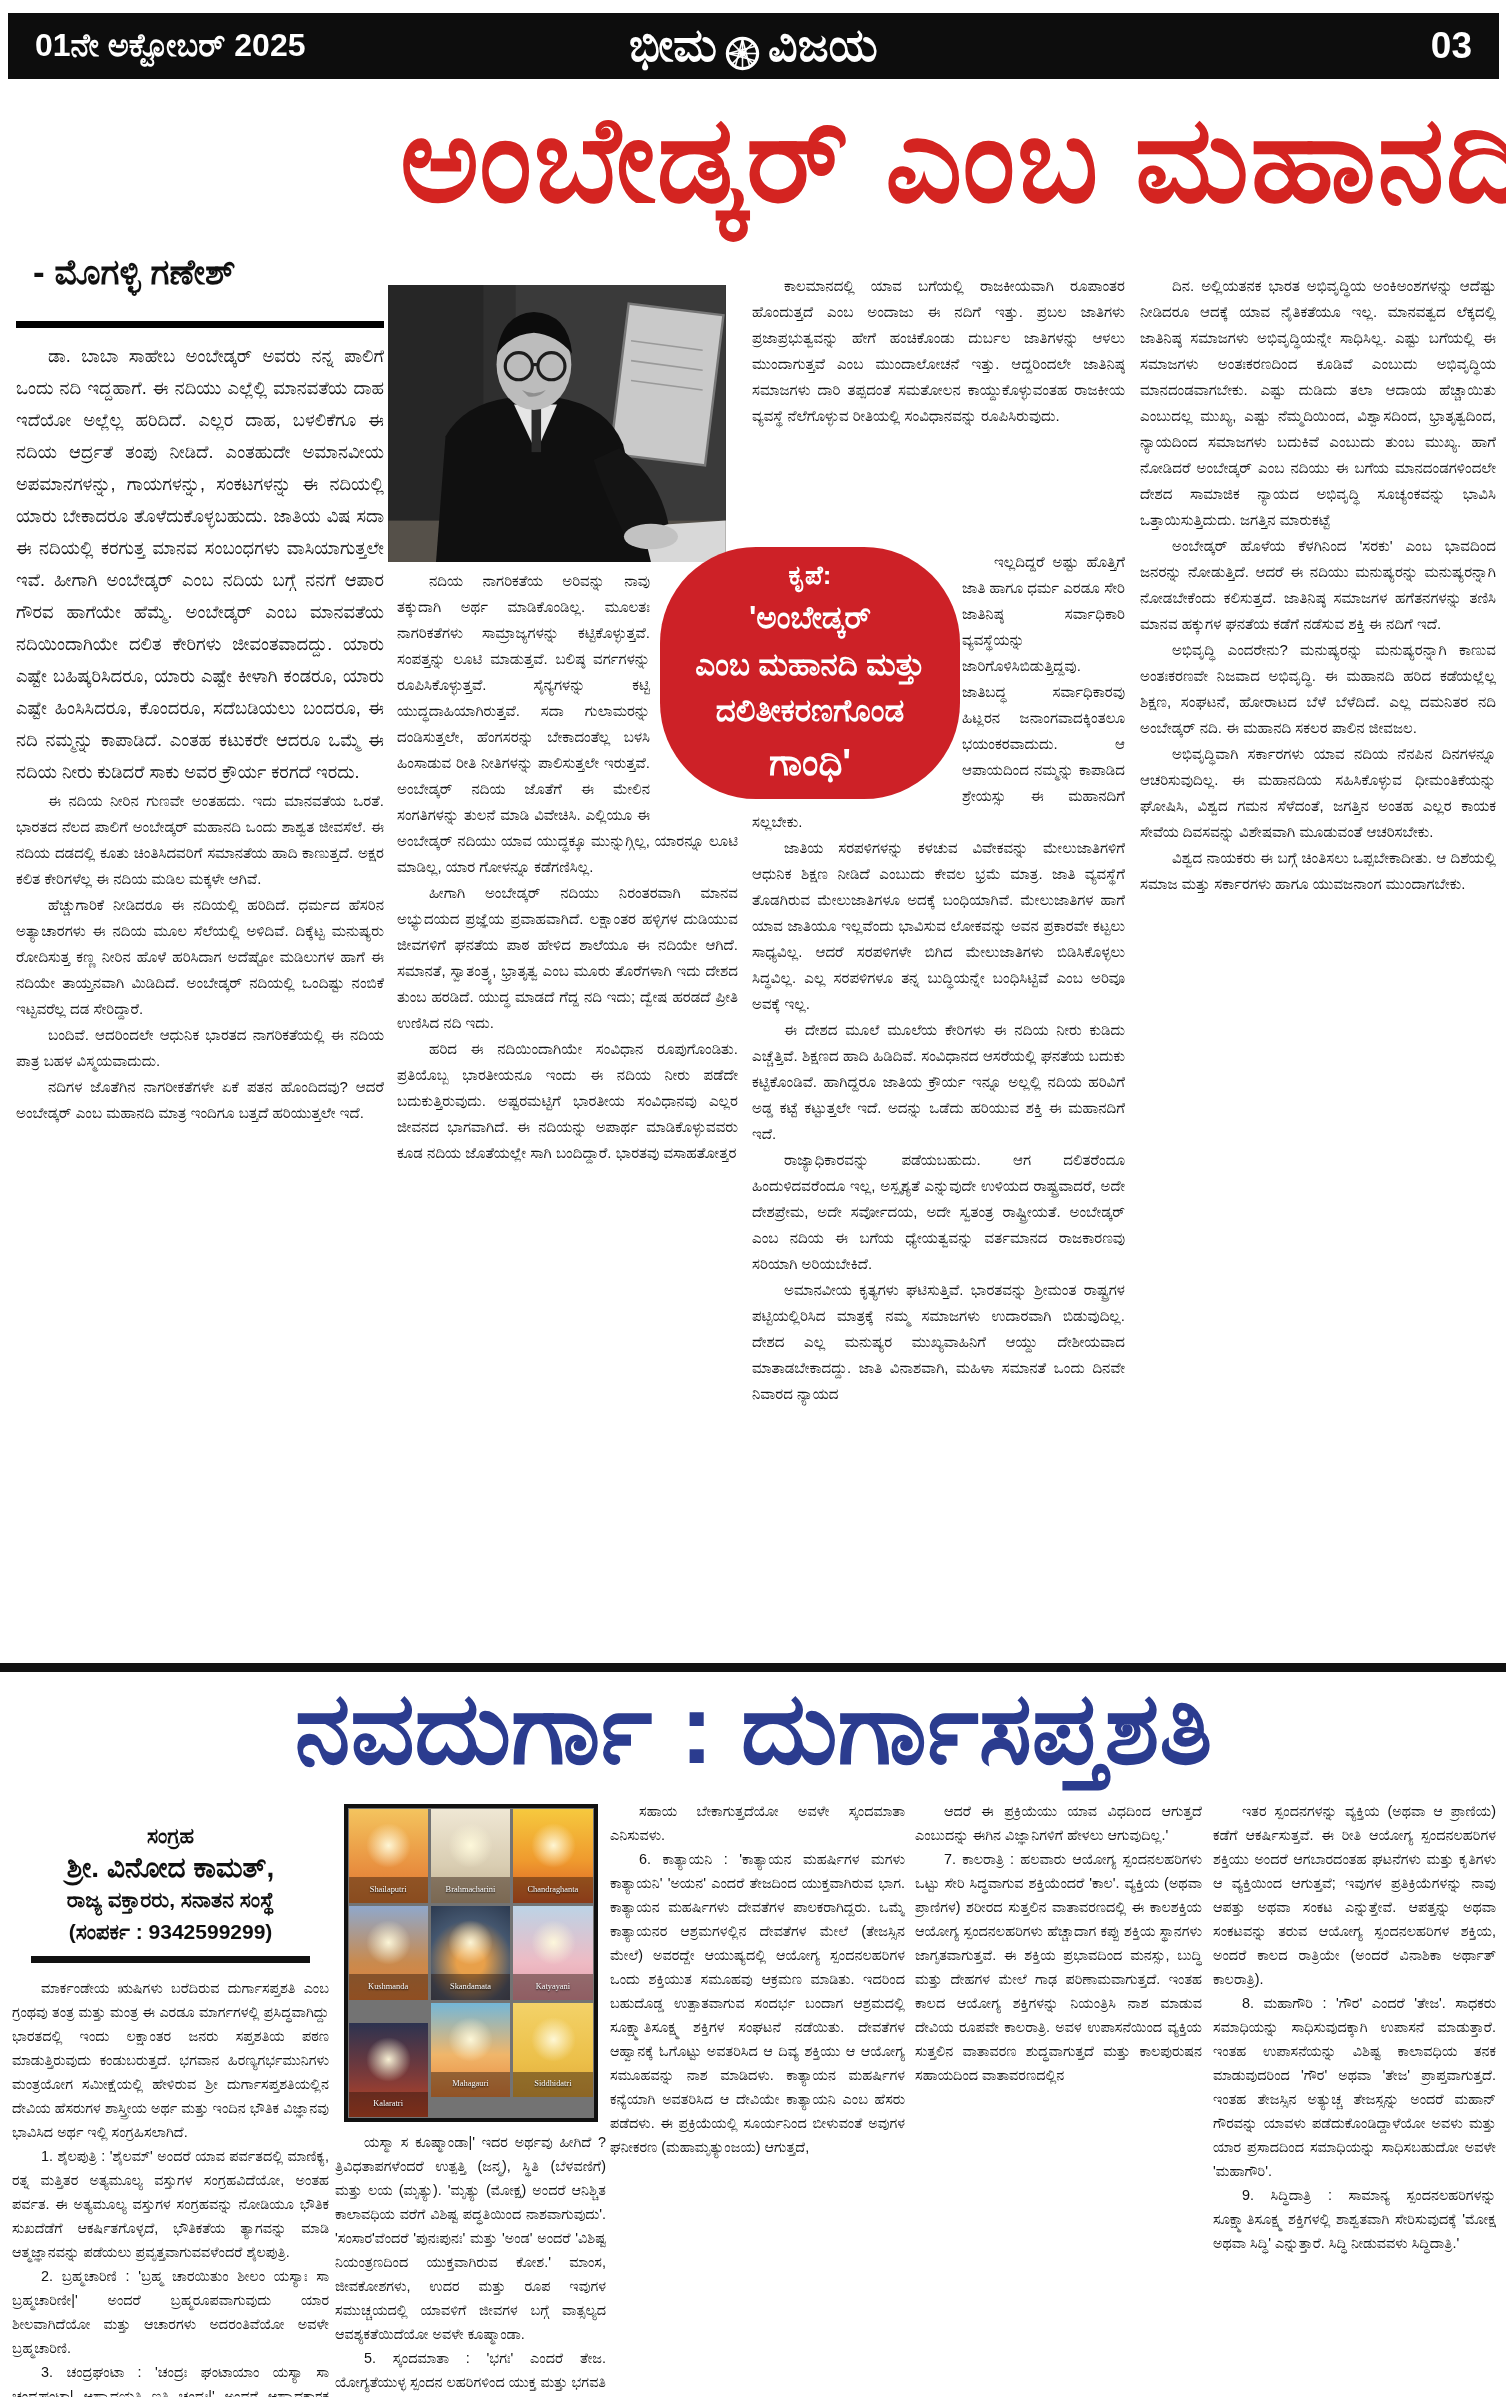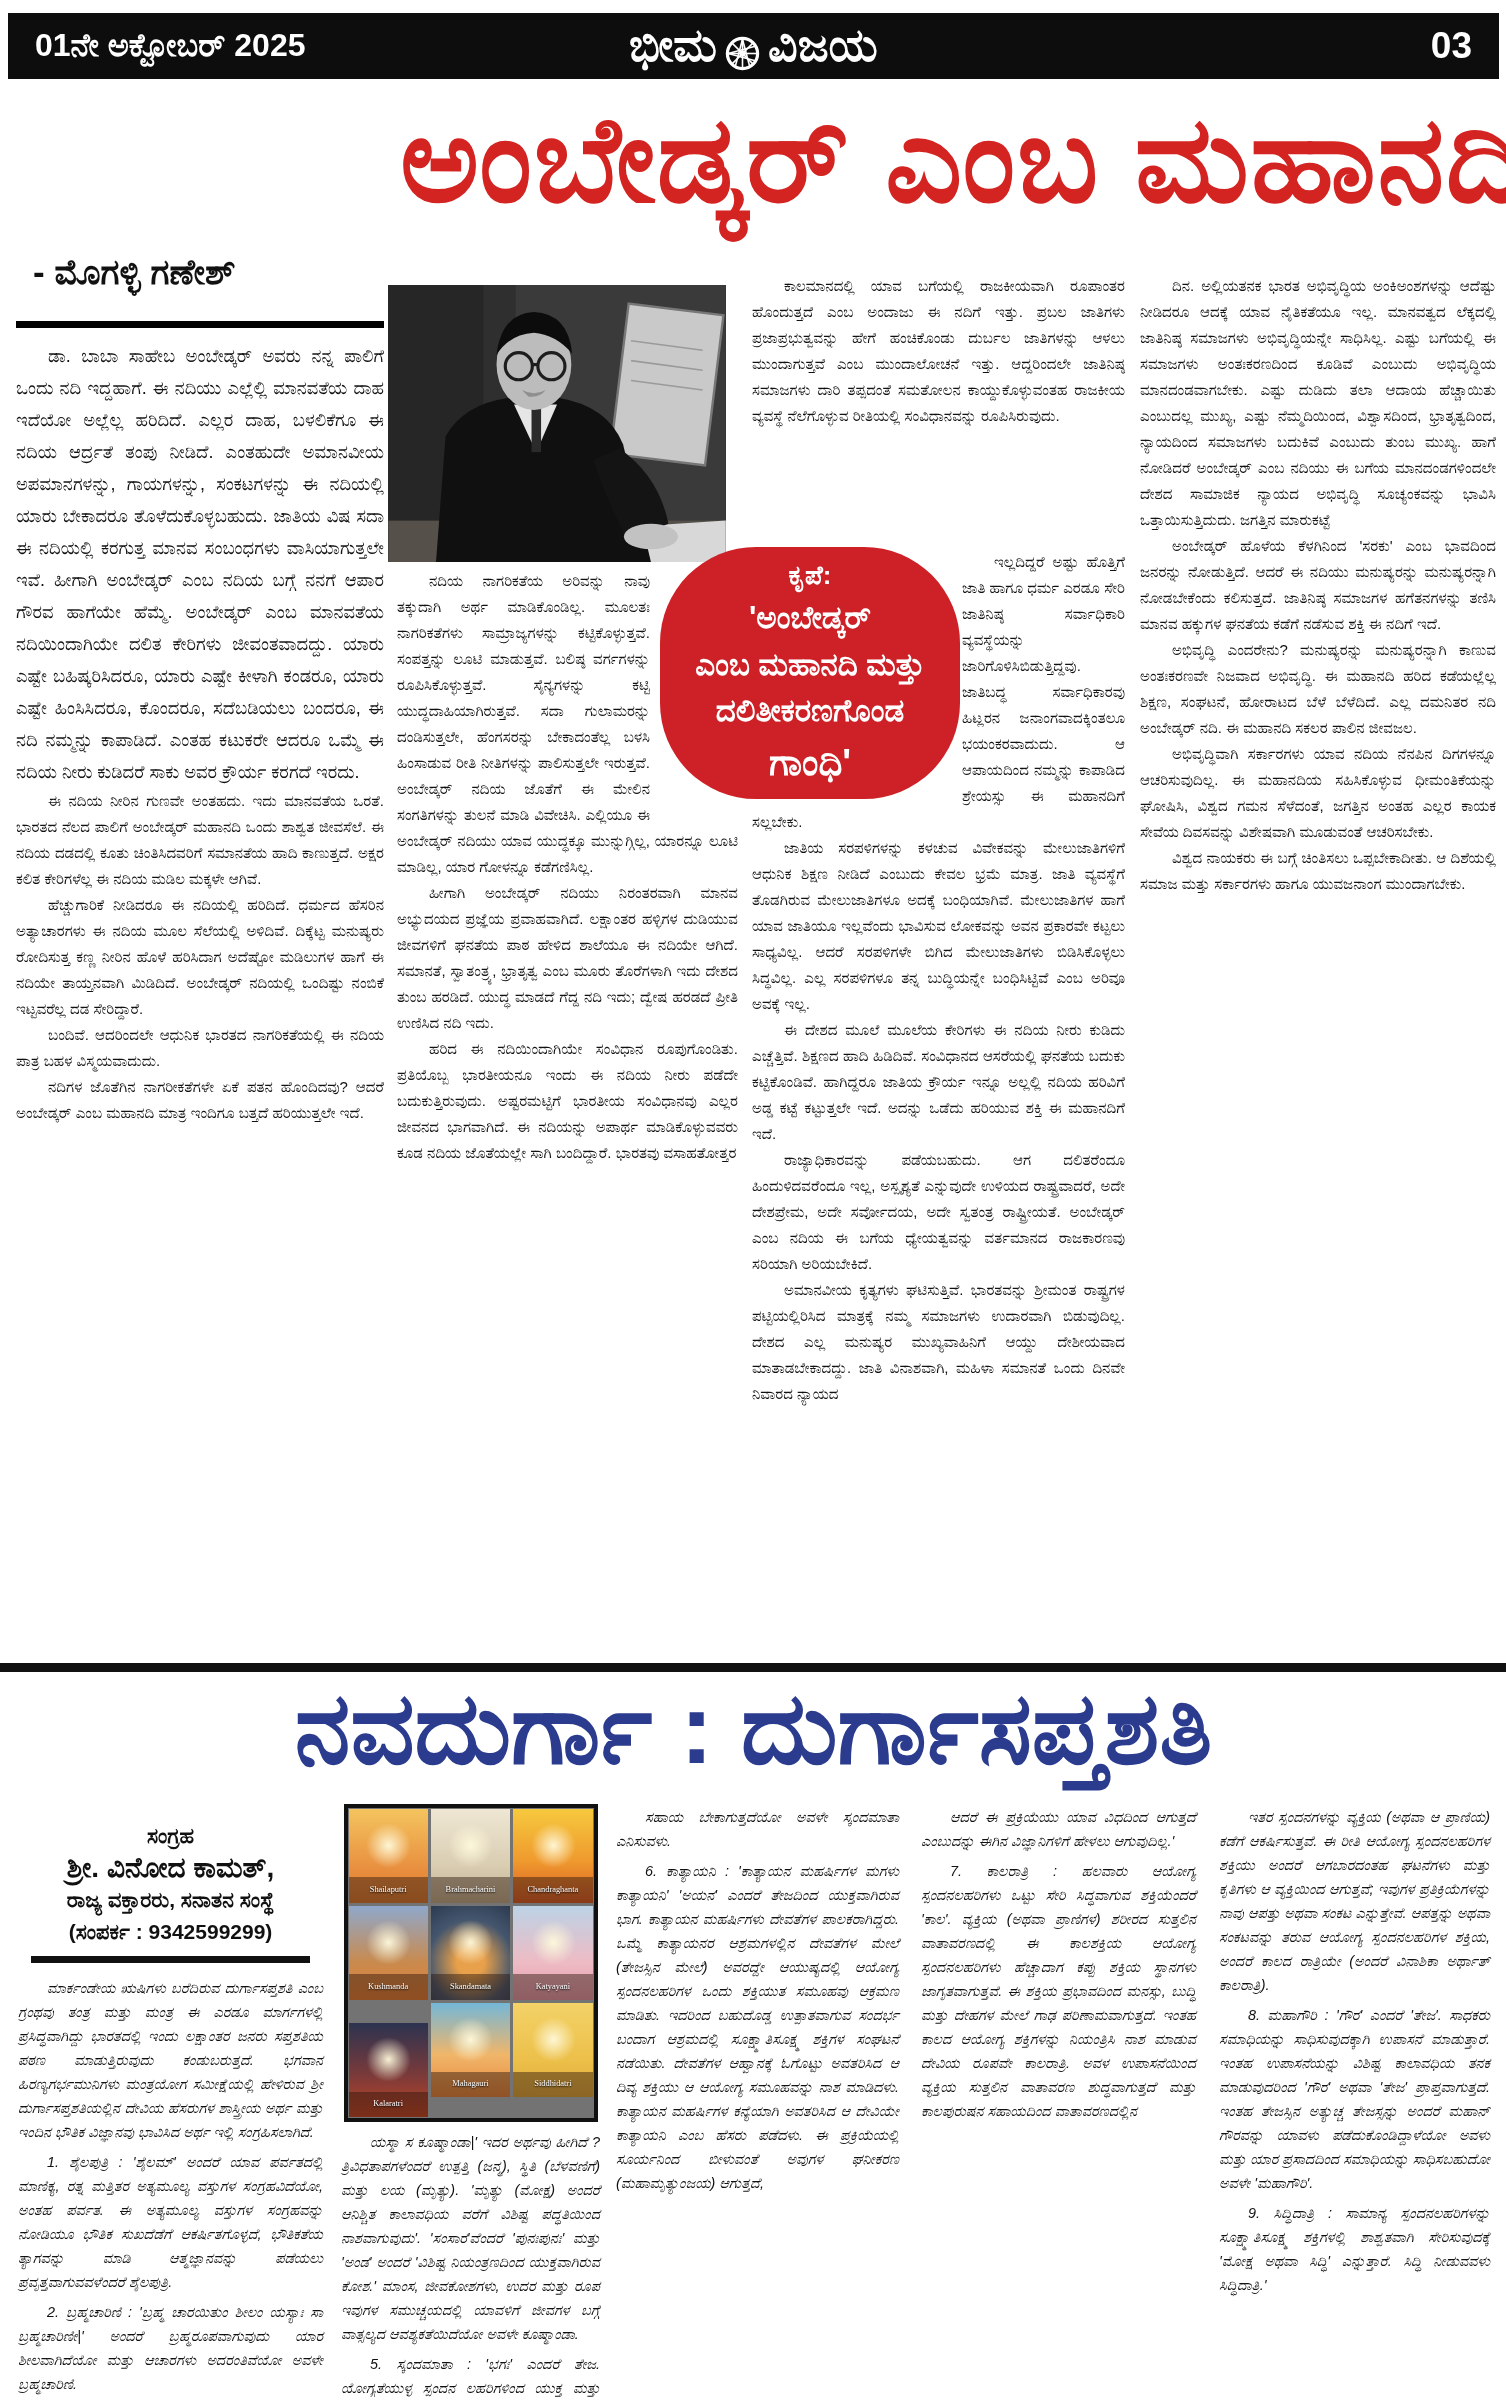--- a/index.html
+++ b/index.html
@@ -36,21 +36,21 @@
   .callout div{white-space:nowrap;}
   .callout div:nth-child(1){font-size:26px;}
   .callout div:nth-child(2),.callout div:nth-child(3),.callout div:nth-child(4){font-size:31px;}
   .callout div:nth-child(5){font-size:37px;}
   
   .big-divider{position:absolute;left:0px;top:1663px;width:1507px;height:8.8px;background:#111;}
   
   .a2-headline{position:absolute;left:0;top:1668px;width:1507px;text-align:center;color:#2b3c8f;
     font-size:100px;font-weight:bold;line-height:1.2;white-space:nowrap;}
   .bcol{position:absolute;top:1799px;height:598px;overflow:hidden;text-align:justify;font-size:14.4px;line-height:24px;}
-  .bcol p{margin:6px;text-indent:29px;font-style:italic;}
+  .bcol p{margin:0;text-indent:29px;}
   .col-a2-1{left:12px;width:317px;}
   .col-a2-2{left:335px;width:271px;}
   .col-a2-3{left:610px;width:295px;}
   .col-a2-4{left:915px;width:287px;}
   .col-a2-5{left:1213px;width:283px;}
   .author-box{text-align:center;font-weight:bold;padding-top:21px;}
   .author-box .line{font-size:21px;line-height:32px;text-indent:0;}
   .author-box .line:nth-child(2){font-size:28px;}
   .author-rule{width:88%;height:7.2px;background:#111;margin:8px auto 12.8px;}
   
@@ -153,21 +153,21 @@
       <p>ಕಾಲಮಾನದಲ್ಲಿ ಯಾವ ಬಗೆಯಲ್ಲಿ ರಾಜಕೀಯವಾಗಿ ರೂಪಾಂತರ ಹೊಂದುತ್ತದೆ ಎಂಬ ಅಂದಾಜು ಈ ನದಿಗೆ ಇತ್ತು. ಪ್ರಬಲ ಜಾತಿಗಳು ಪ್ರಜಾಪ್ರಭುತ್ವವನ್ನು ಹೇಗೆ ಹಂಚಿಕೊಂಡು ದುರ್ಬಲ ಜಾತಿಗಳನ್ನು ಆಳಲು ಮುಂದಾಗುತ್ತವೆ ಎಂಬ ಮುಂದಾಲೋಚನೆ ಇತ್ತು. ಆದ್ದರಿಂದಲೇ ಜಾತಿನಿಷ್ಠ ಸಮಾಜಗಳು ದಾರಿ ತಪ್ಪದಂತೆ ಸಮತೋಲನ ಕಾಯ್ದುಕೊಳ್ಳುವಂತಹ ರಾಜಕೀಯ ವ್ಯವಸ್ಥೆ ನೆಲೆಗೊಳ್ಳುವ ರೀತಿಯಲ್ಲಿ ಸಂವಿಧಾನವನ್ನು ರೂಪಿಸಿರುವುದು.</p>
     </div>
   <div class="col col-a1-3b">
     <div class="spacer-left"></div>
     <div style="display:contents"><p>ಇಲ್ಲದಿದ್ದರೆ ಅಷ್ಟು ಹೊತ್ತಿಗೆ ಜಾತಿ ಹಾಗೂ ಧರ್ಮ ಎರಡೂ ಸೇರಿ ಜಾತಿನಿಷ್ಠ ಸರ್ವಾಧಿಕಾರಿ ವ್ಯವಸ್ಥೆಯನ್ನು ಜಾರಿಗೊಳಿಸಿಬಿಡುತ್ತಿದ್ದವು. ಜಾತಿಬದ್ಧ ಸರ್ವಾಧಿಕಾರವು ಹಿಟ್ಲರನ ಜನಾಂಗವಾದಕ್ಕಿಂತಲೂ ಭಯಂಕರವಾದುದು. ಆ ಆಪಾಯದಿಂದ ನಮ್ಮನ್ನು ಕಾಪಾಡಿದ ಶ್ರೇಯಸ್ಸು ಈ ಮಹಾನದಿಗೆ ಸಲ್ಲಬೇಕು.</p><p>ಜಾತಿಯ ಸರಪಳಿಗಳನ್ನು ಕಳಚುವ ವಿವೇಕವನ್ನು ಮೇಲುಜಾತಿಗಳಿಗೆ ಆಧುನಿಕ ಶಿಕ್ಷಣ ನೀಡಿದೆ ಎಂಬುದು ಕೇವಲ ಭ್ರಮೆ ಮಾತ್ರ. ಜಾತಿ ವ್ಯವಸ್ಥೆಗೆ ತೊಡಗಿರುವ ಮೇಲುಜಾತಿಗಳೂ ಅದಕ್ಕೆ ಬಂಧಿಯಾಗಿವೆ. ಮೇಲುಜಾತಿಗಳ ಹಾಗೆ ಯಾವ ಜಾತಿಯೂ ಇಲ್ಲವೆಂದು ಭಾವಿಸುವ ಲೋಕವನ್ನು ಅವನ ಪ್ರಕಾರವೇ ಕಟ್ಟಲು ಸಾಧ್ಯವಿಲ್ಲ. ಆದರೆ ಸರಪಳಿಗಳೇ ಬಿಗಿದ ಮೇಲುಜಾತಿಗಳು ಬಿಡಿಸಿಕೊಳ್ಳಲು ಸಿದ್ಧವಿಲ್ಲ. ಎಲ್ಲ ಸರಪಳಿಗಳೂ ತನ್ನ ಬುದ್ಧಿಯನ್ನೇ ಬಂಧಿಸಿಟ್ಟಿವೆ ಎಂಬ ಅರಿವೂ ಅವಕ್ಕೆ ಇಲ್ಲ.</p><p>ಈ ದೇಶದ ಮೂಲೆ ಮೂಲೆಯ ಕೇರಿಗಳು ಈ ನದಿಯ ನೀರು ಕುಡಿದು ಎಚ್ಚೆತ್ತಿವೆ. ಶಿಕ್ಷಣದ ಹಾದಿ ಹಿಡಿದಿವೆ. ಸಂವಿಧಾನದ ಆಸರೆಯಲ್ಲಿ ಘನತೆಯ ಬದುಕು ಕಟ್ಟಿಕೊಂಡಿವೆ. ಹಾಗಿದ್ದರೂ ಜಾತಿಯ ಕ್ರೌರ್ಯ ಇನ್ನೂ ಅಲ್ಲಲ್ಲಿ ನದಿಯ ಹರಿವಿಗೆ ಅಡ್ಡ ಕಟ್ಟೆ ಕಟ್ಟುತ್ತಲೇ ಇದೆ. ಅದನ್ನು ಒಡೆದು ಹರಿಯುವ ಶಕ್ತಿ ಈ ಮಹಾನದಿಗೆ ಇದೆ.</p><p>ರಾಜ್ಯಾಧಿಕಾರವನ್ನು ಪಡೆಯಬಹುದು. ಆಗ ದಲಿತರೆಂದೂ ಹಿಂದುಳಿದವರೆಂದೂ ಇಲ್ಲ, ಅಸ್ಪೃಶ್ಯತೆ ಎನ್ನುವುದೇ ಉಳಿಯದ ರಾಷ್ಟ್ರವಾದರೆ, ಅದೇ ದೇಶಪ್ರೇಮ, ಅದೇ ಸರ್ವೋದಯ, ಅದೇ ಸ್ವತಂತ್ರ ರಾಷ್ಟ್ರೀಯತೆ. ಅಂಬೇಡ್ಕರ್ ಎಂಬ ನದಿಯ ಈ ಬಗೆಯ ಧ್ಯೇಯತ್ವವನ್ನು ವರ್ತಮಾನದ ರಾಜಕಾರಣವು ಸರಿಯಾಗಿ ಅರಿಯಬೇಕಿದೆ.</p><p>ಅಮಾನವೀಯ ಕೃತ್ಯಗಳು ಘಟಿಸುತ್ತಿವೆ. ಭಾರತವನ್ನು ಶ್ರೀಮಂತ ರಾಷ್ಟ್ರಗಳ ಪಟ್ಟಿಯಲ್ಲಿರಿಸಿದ ಮಾತ್ರಕ್ಕೆ ನಮ್ಮ ಸಮಾಜಗಳು ಉದಾರವಾಗಿ ಬಿಡುವುದಿಲ್ಲ. ದೇಶದ ಎಲ್ಲ ಮನುಷ್ಯರ ಮುಖ್ಯವಾಹಿನಿಗೆ ಆಯ್ದು ದೇಶೀಯವಾದ ಮಾತಾಡಬೇಕಾದದ್ದು. ಜಾತಿ ವಿನಾಶವಾಗಿ, ಮಹಿಳಾ ಸಮಾನತೆ ಒಂದು ದಿನವೇ ನಿವಾರದ ನ್ಯಾಯದ</p></div>
   </div>
   <div class="col col-a1-4">
       <p>ದಿನ. ಅಲ್ಲಿಯತನಕ ಭಾರತ ಅಭಿವೃದ್ಧಿಯ ಅಂಕಿಅಂಶಗಳನ್ನು ಆದೆಷ್ಟು ನೀಡಿದರೂ ಆದಕ್ಕೆ ಯಾವ ನೈತಿಕತೆಯೂ ಇಲ್ಲ. ಮಾನವತ್ವದ ಲೆಕ್ಕದಲ್ಲಿ ಜಾತಿನಿಷ್ಠ ಸಮಾಜಗಳು ಅಭಿವೃದ್ಧಿಯನ್ನೇ ಸಾಧಿಸಿಲ್ಲ. ಎಷ್ಟು ಬಗೆಯಲ್ಲಿ ಈ ಸಮಾಜಗಳು ಅಂತಃಕರಣದಿಂದ ಕೂಡಿವೆ ಎಂಬುದು ಅಭಿವೃದ್ಧಿಯ ಮಾನದಂಡವಾಗಬೇಕು. ಎಷ್ಟು ದುಡಿದು ತಲಾ ಆದಾಯ ಹೆಚ್ಚಾಯಿತು ಎಂಬುದಲ್ಲ ಮುಖ್ಯ, ಎಷ್ಟು ನೆಮ್ಮದಿಯಿಂದ, ವಿಶ್ವಾಸದಿಂದ, ಭ್ರಾತೃತ್ವದಿಂದ, ನ್ಯಾಯದಿಂದ ಸಮಾಜಗಳು ಬದುಕಿವೆ ಎಂಬುದು ತುಂಬ ಮುಖ್ಯ. ಹಾಗೆ ನೋಡಿದರೆ ಅಂಬೇಡ್ಕರ್ ಎಂಬ ನದಿಯು ಈ ಬಗೆಯ ಮಾನದಂಡಗಳಿಂದಲೇ ದೇಶದ ಸಾಮಾಜಿಕ ನ್ಯಾಯದ ಅಭಿವೃದ್ಧಿ ಸೂಚ್ಯಂಕವನ್ನು ಭಾವಿಸಿ ಒತ್ತಾಯಿಸುತ್ತಿದುದು. ಜಗತ್ತಿನ ಮಾರುಕಟ್ಟೆ</p>
       <p>ಅಂಬೇಡ್ಕರ್ ಹೊಳೆಯ ಕೆಳಗಿನಿಂದ 'ಸರಕು' ಎಂಬ ಭಾವದಿಂದ ಜನರನ್ನು ನೋಡುತ್ತಿದೆ. ಆದರೆ ಈ ನದಿಯು ಮನುಷ್ಯರನ್ನು ಮನುಷ್ಯರನ್ನಾಗಿ ನೋಡಬೇಕೆಂದು ಕಲಿಸುತ್ತದೆ. ಜಾತಿನಿಷ್ಠ ಸಮಾಜಗಳ ಹಗೆತನಗಳನ್ನು ತಣಿಸಿ ಮಾನವ ಹಕ್ಕುಗಳ ಘನತೆಯ ಕಡೆಗೆ ನಡೆಸುವ ಶಕ್ತಿ ಈ ನದಿಗೆ ಇದೆ.</p>
       <p>ಅಭಿವೃದ್ಧಿ ಎಂದರೇನು? ಮನುಷ್ಯರನ್ನು ಮನುಷ್ಯರನ್ನಾಗಿ ಕಾಣುವ ಅಂತಃಕರಣವೇ ನಿಜವಾದ ಅಭಿವೃದ್ಧಿ. ಈ ಮಹಾನದಿ ಹರಿದ ಕಡೆಯಲ್ಲೆಲ್ಲ ಶಿಕ್ಷಣ, ಸಂಘಟನೆ, ಹೋರಾಟದ ಬೆಳೆ ಬೆಳೆದಿದೆ. ಎಲ್ಲ ದಮನಿತರ ನದಿ ಅಂಬೇಡ್ಕರ್ ನದಿ. ಈ ಮಹಾನದಿ ಸಕಲರ ಪಾಲಿನ ಜೀವಜಲ.</p>
-      <p>ಅಭಿವೃದ್ಧಿವಾಗಿ ಸರ್ಕಾರಗಳು ಯಾವ ನದಿಯ ನೆನಪಿನ ದಿಗಗಳನ್ನೂ ಆಚರಿಸುವುದಿಲ್ಲ. ಈ ಮಹಾನದಿಯ ಸಹಿಸಿಕೊಳ್ಳುವ ಧೀಮಂತಿಕೆಯನ್ನು ಘೋಷಿಸಿ, ವಿಶ್ವದ ಗಮನ ಸೆಳೆದಂತೆ, ಜಗತ್ತಿನ ಅಂತಹ ಎಲ್ಲರ ಕಾಯಕ ಸೇವೆಯ ದಿವಸವನ್ನು ವಿಶೇಷವಾಗಿ ಮೂಡುವಂತೆ ಆಚರಿಸಬೇಕು.</p>
+      <p>ಅಭಿವೃದ್ಧಿವಾಗಿ ಸರ್ಕಾರಗಳು ಯಾವ ನದಿಯ ನೆನಪಿನ ದಿನಗಳನ್ನೂ ಆಚರಿಸುವುದಿಲ್ಲ. ಈ ಮಹಾನದಿಯ ಸಹಿಸಿಕೊಳ್ಳುವ ಧೀಮಂತಿಕೆಯನ್ನು ಘೋಷಿಸಿ, ವಿಶ್ವದ ಗಮನ ಸೆಳೆದಂತೆ, ಜಗತ್ತಿನ ಅಂತಹ ಎಲ್ಲರ ಕಾಯಕ ಸೇವೆಯ ದಿವಸವನ್ನು ವಿಶೇಷವಾಗಿ ಮೂಡುವಂತೆ ಆಚರಿಸಬೇಕು.</p>
       <p>ವಿಶ್ವದ ನಾಯಕರು ಈ ಬಗ್ಗೆ ಚಿಂತಿಸಲು ಒಪ್ಪಬೇಕಾದೀತು. ಆ ದಿಶೆಯಲ್ಲಿ ಸಮಾಜ ಮತ್ತು ಸರ್ಕಾರಗಳು ಹಾಗೂ ಯುವಜನಾಂಗ ಮುಂದಾಗಬೇಕು.</p>
     </div>
 
   <div class="big-divider"></div>
 
   <div class="a2-headline">ನವದುರ್ಗಾ : ದುರ್ಗಾಸಪ್ತಶತಿ</div>
 
   <div class="bcol col-a2-1">
     <div class="author-box">
         <div class="line">ಸಂಗ್ರಹ</div>

